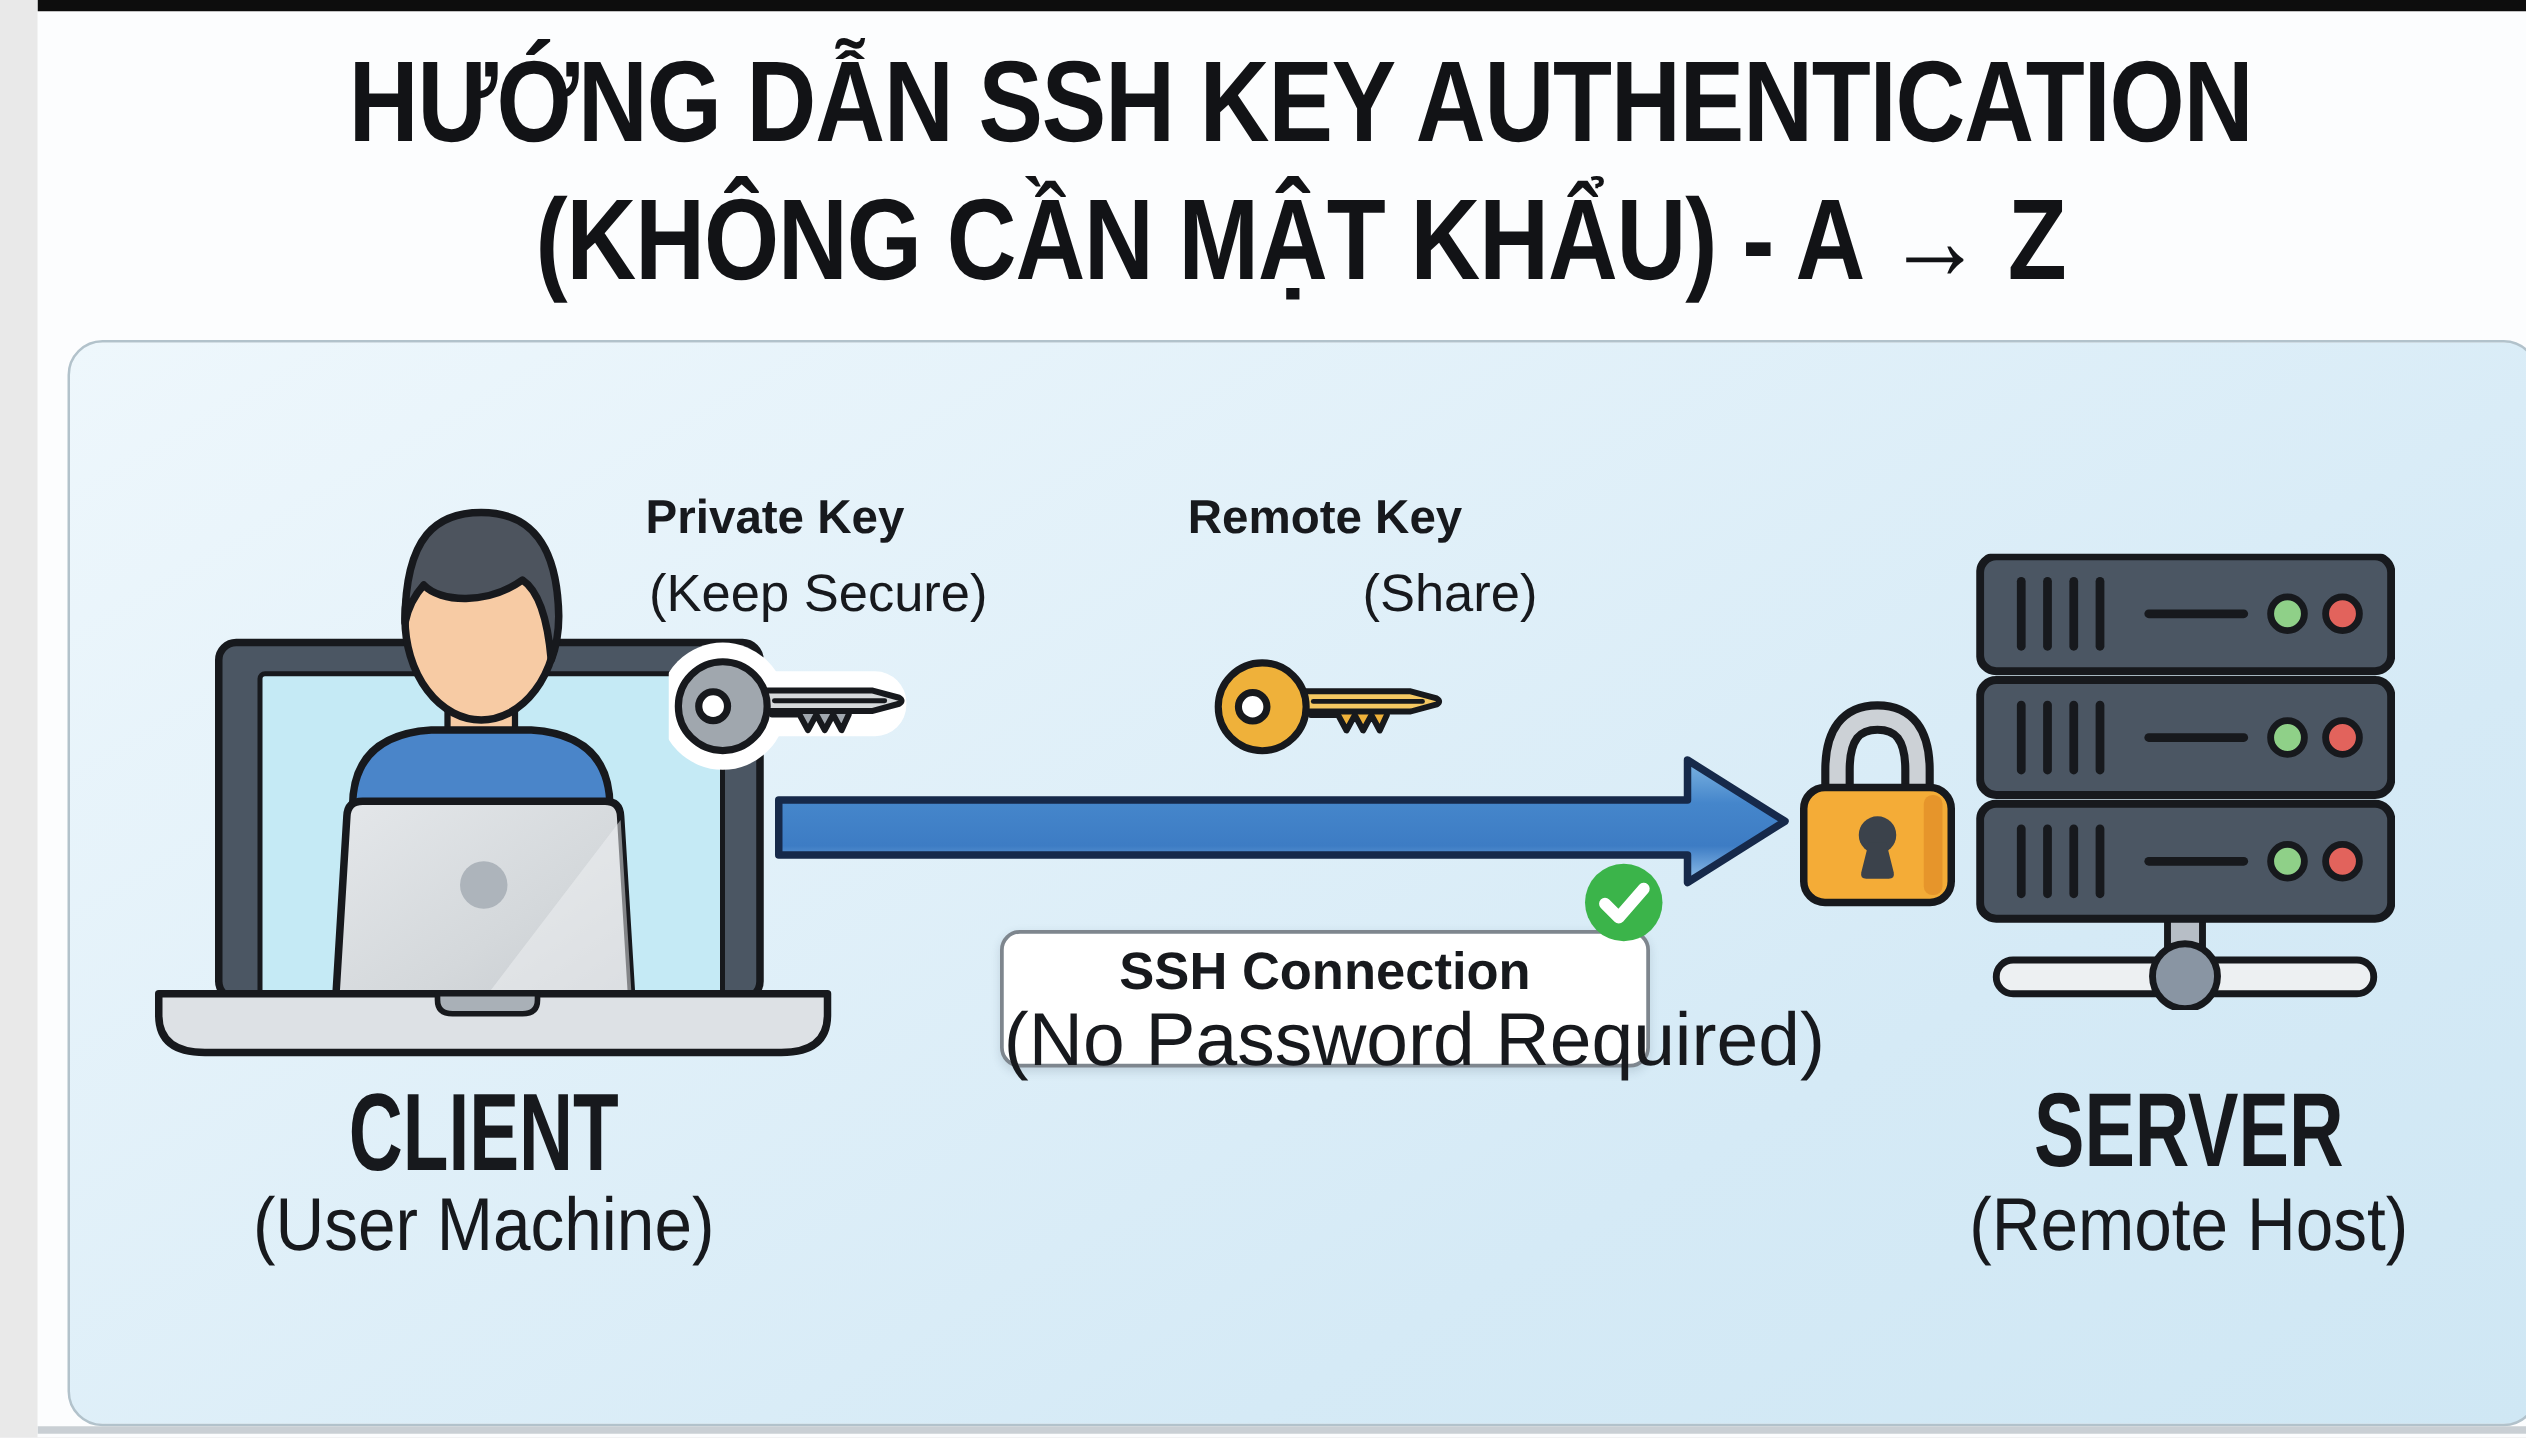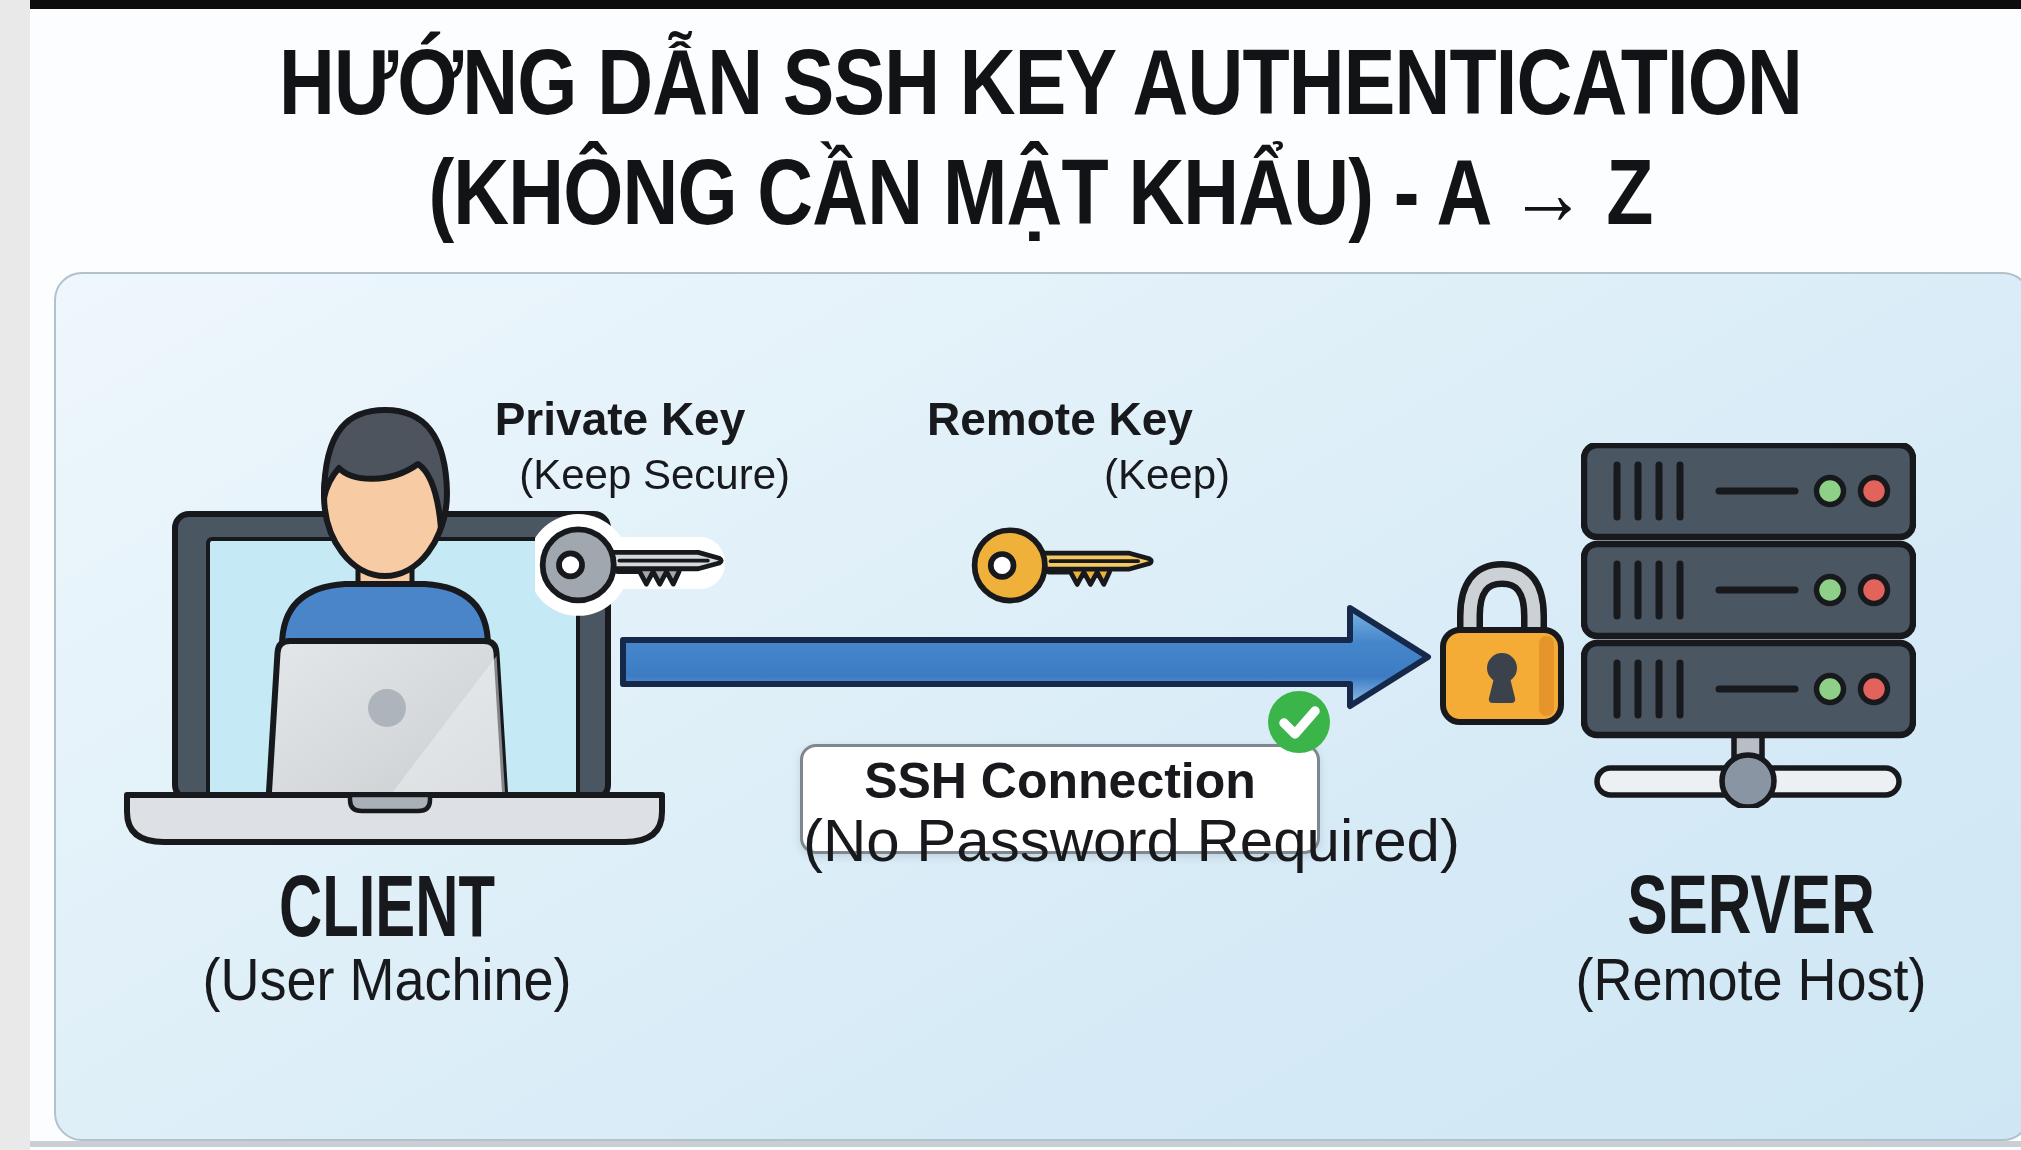--- a/index.html
+++ b/index.html
@@ -29,36 +29,36 @@
     position:absolute;left:24px;top:272px;width:1977px;height:869px;
     border-radius:28px;
     background:linear-gradient(150deg,var(--panel-bg-a,#eef7fc) 0%,var(--panel-bg-b,#d5eaf6) 70%,#cfe7f4 100%);
     border:2px solid var(--panel-border,#b2c2cb);
     box-sizing:border-box;
   }
 
   .abs{position:absolute;}
 
   
-  .k-label{position:absolute;text-align:center;font-weight:bold;font-size:46px;line-height:1.2;white-space:nowrap;}
+  .k-label{position:absolute;text-align:center;font-weight:bold;font-size:38px;line-height:1.2;white-space:nowrap;}
   .k-sub{position:absolute;text-align:right;font-size:42px;line-height:1.2;white-space:nowrap;}
   .private-label{left:420px;top:392px;width:340px;}
   .private-sub{left:420px;top:450px;width:340px;}
   .public-label{left:860px;top:392px;width:340px;}
   .public-sub{left:860px;top:450px;width:340px;}
 
   
   .ssh-box{
     position:absolute;left:770px;top:744px;width:520px;height:110px;
     background:var(--box-bg,#fff);
     border:3px solid var(--box-border,#7e868e);
     border-radius:16px;box-sizing:border-box;text-align:center;
     box-shadow:0 3px 8px rgba(40,60,80,.15);
   }
-  .ssh-box .l1{display:block;margin-top:7px;font-weight:bold;font-size:50px;line-height:1.1;white-space:nowrap;}
+  .ssh-box .l1{display:block;margin-top:7px;font-weight:bold;font-size:42px;line-height:1.1;white-space:nowrap;}
   .ssh-box .l2{display:block;font-size:60px;line-height:1.05;white-space:nowrap;}
 
   
   .big-label{position:absolute;width:500px;text-align:center;font-weight:bold;font-size:88px;line-height:1;white-space:nowrap;}
   .big-sub{position:absolute;width:500px;text-align:center;font-size:60px;line-height:1;white-space:nowrap;}
   .client-label{left:107px;top:862px;transform:scaleX(.68);}
   .client-sub{left:107px;top:950px;transform:scaleX(.9);}
   .server-label{left:1471px;top:862px;font-size:84px;transform:scaleX(.72);}
   .server-sub{left:1471px;top:950px;transform:scaleX(.9);}
 
@@ -121,21 +121,21 @@
     <path class="teeth oln" d="M86 58 L150 58 L150 64 L144 77 L137 64 L130 77 L123 64 L116 77 L109 64 L95 64 L86 64 Z" stroke-width="5"></path>
     <path class="blade oln" d="M80 44 L170 44 L192 50 Q196 52.5 192 55 L170 61 L80 61 Z" stroke-width="5"></path>
     <line class="midline" x1="88" y1="52.5" x2="180" y2="52.5"></line>
     <circle class="bow oln" cx="45" cy="57" r="37" stroke-width="6"></circle>
     <circle class="hole" cx="37" cy="57" r="12"></circle>
   </svg>
 
   <div class="k-label private-label">Private Key</div>
   <div class="k-sub private-sub">(Keep Secure)</div>
   <div class="k-label public-label">Remote Key</div>
-  <div class="k-sub public-sub">(Keep)</div>
+  <div class="k-sub public-sub">(Share)</div>
 
   <svg class="abs" style="left:588px;top:599px;" width="818" height="116" viewBox="0 0 818 116">
     <defs>
       <linearGradient id="agrad" x1="0" y1="0" x2="0" y2="1">
         <stop offset="0" stop-color="#7db4e2"></stop>
         <stop offset="0.35" stop-color="#4586cb"></stop>
         <stop offset="0.7" stop-color="#3d7cc4"></stop>
         <stop offset="1" stop-color="#93c2ec"></stop>
       </linearGradient>
     </defs>

